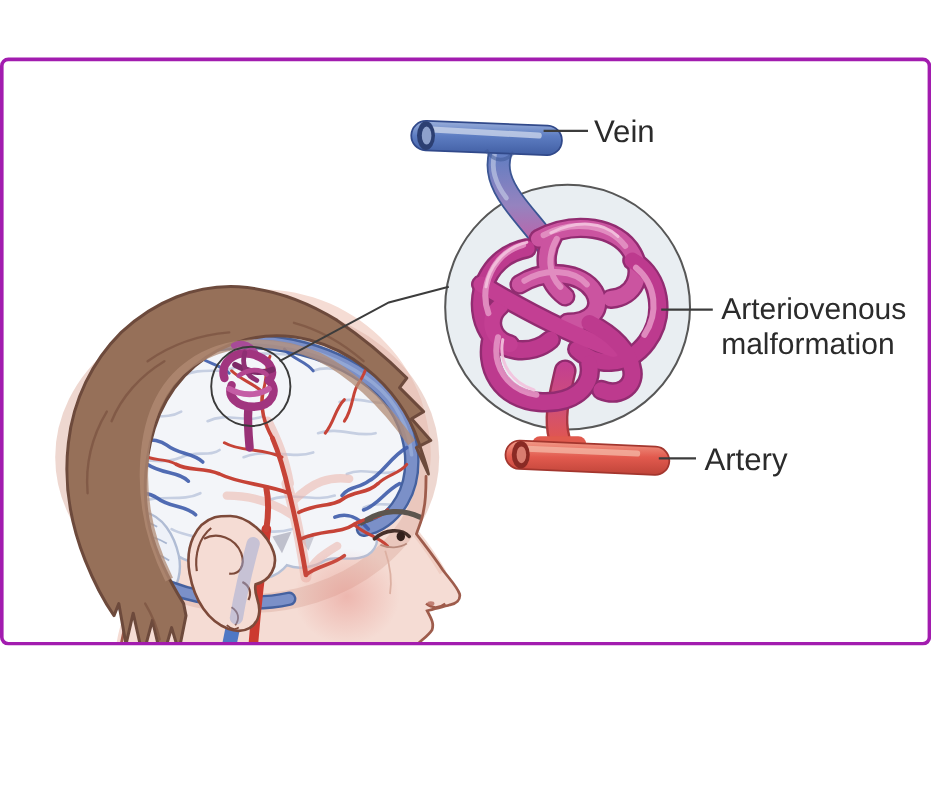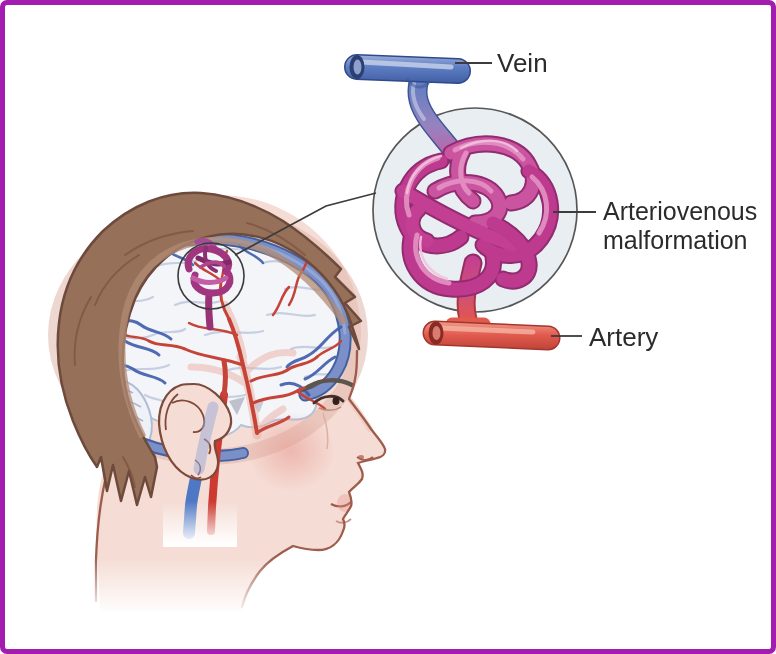--- a/index.html
+++ b/index.html
@@ -1,23 +1,24 @@
 <!DOCTYPE html>
 <html><head>
 <meta charset="utf-8">
 <style>
   html,body{margin:0;padding:0;background:#ffffff;}
   .frame{
     position:relative;
-    width:776px;height:654px;
+    width:776px;height:490px;
     box-sizing:border-box;
     background:#ffffff;
-    border:5px solid #a21caf;
+    border:3px solid #a21caf;
     border-radius:7px;
     overflow:hidden;
+    margin-top:48px;
   }
   svg{display:block;}
   .lbl{
     font-family:"Liberation Sans","DejaVu Sans",sans-serif;
     font-weight:500;
     fill:#2b2b2b;
   }
 </style>
 </head>
 <body>

